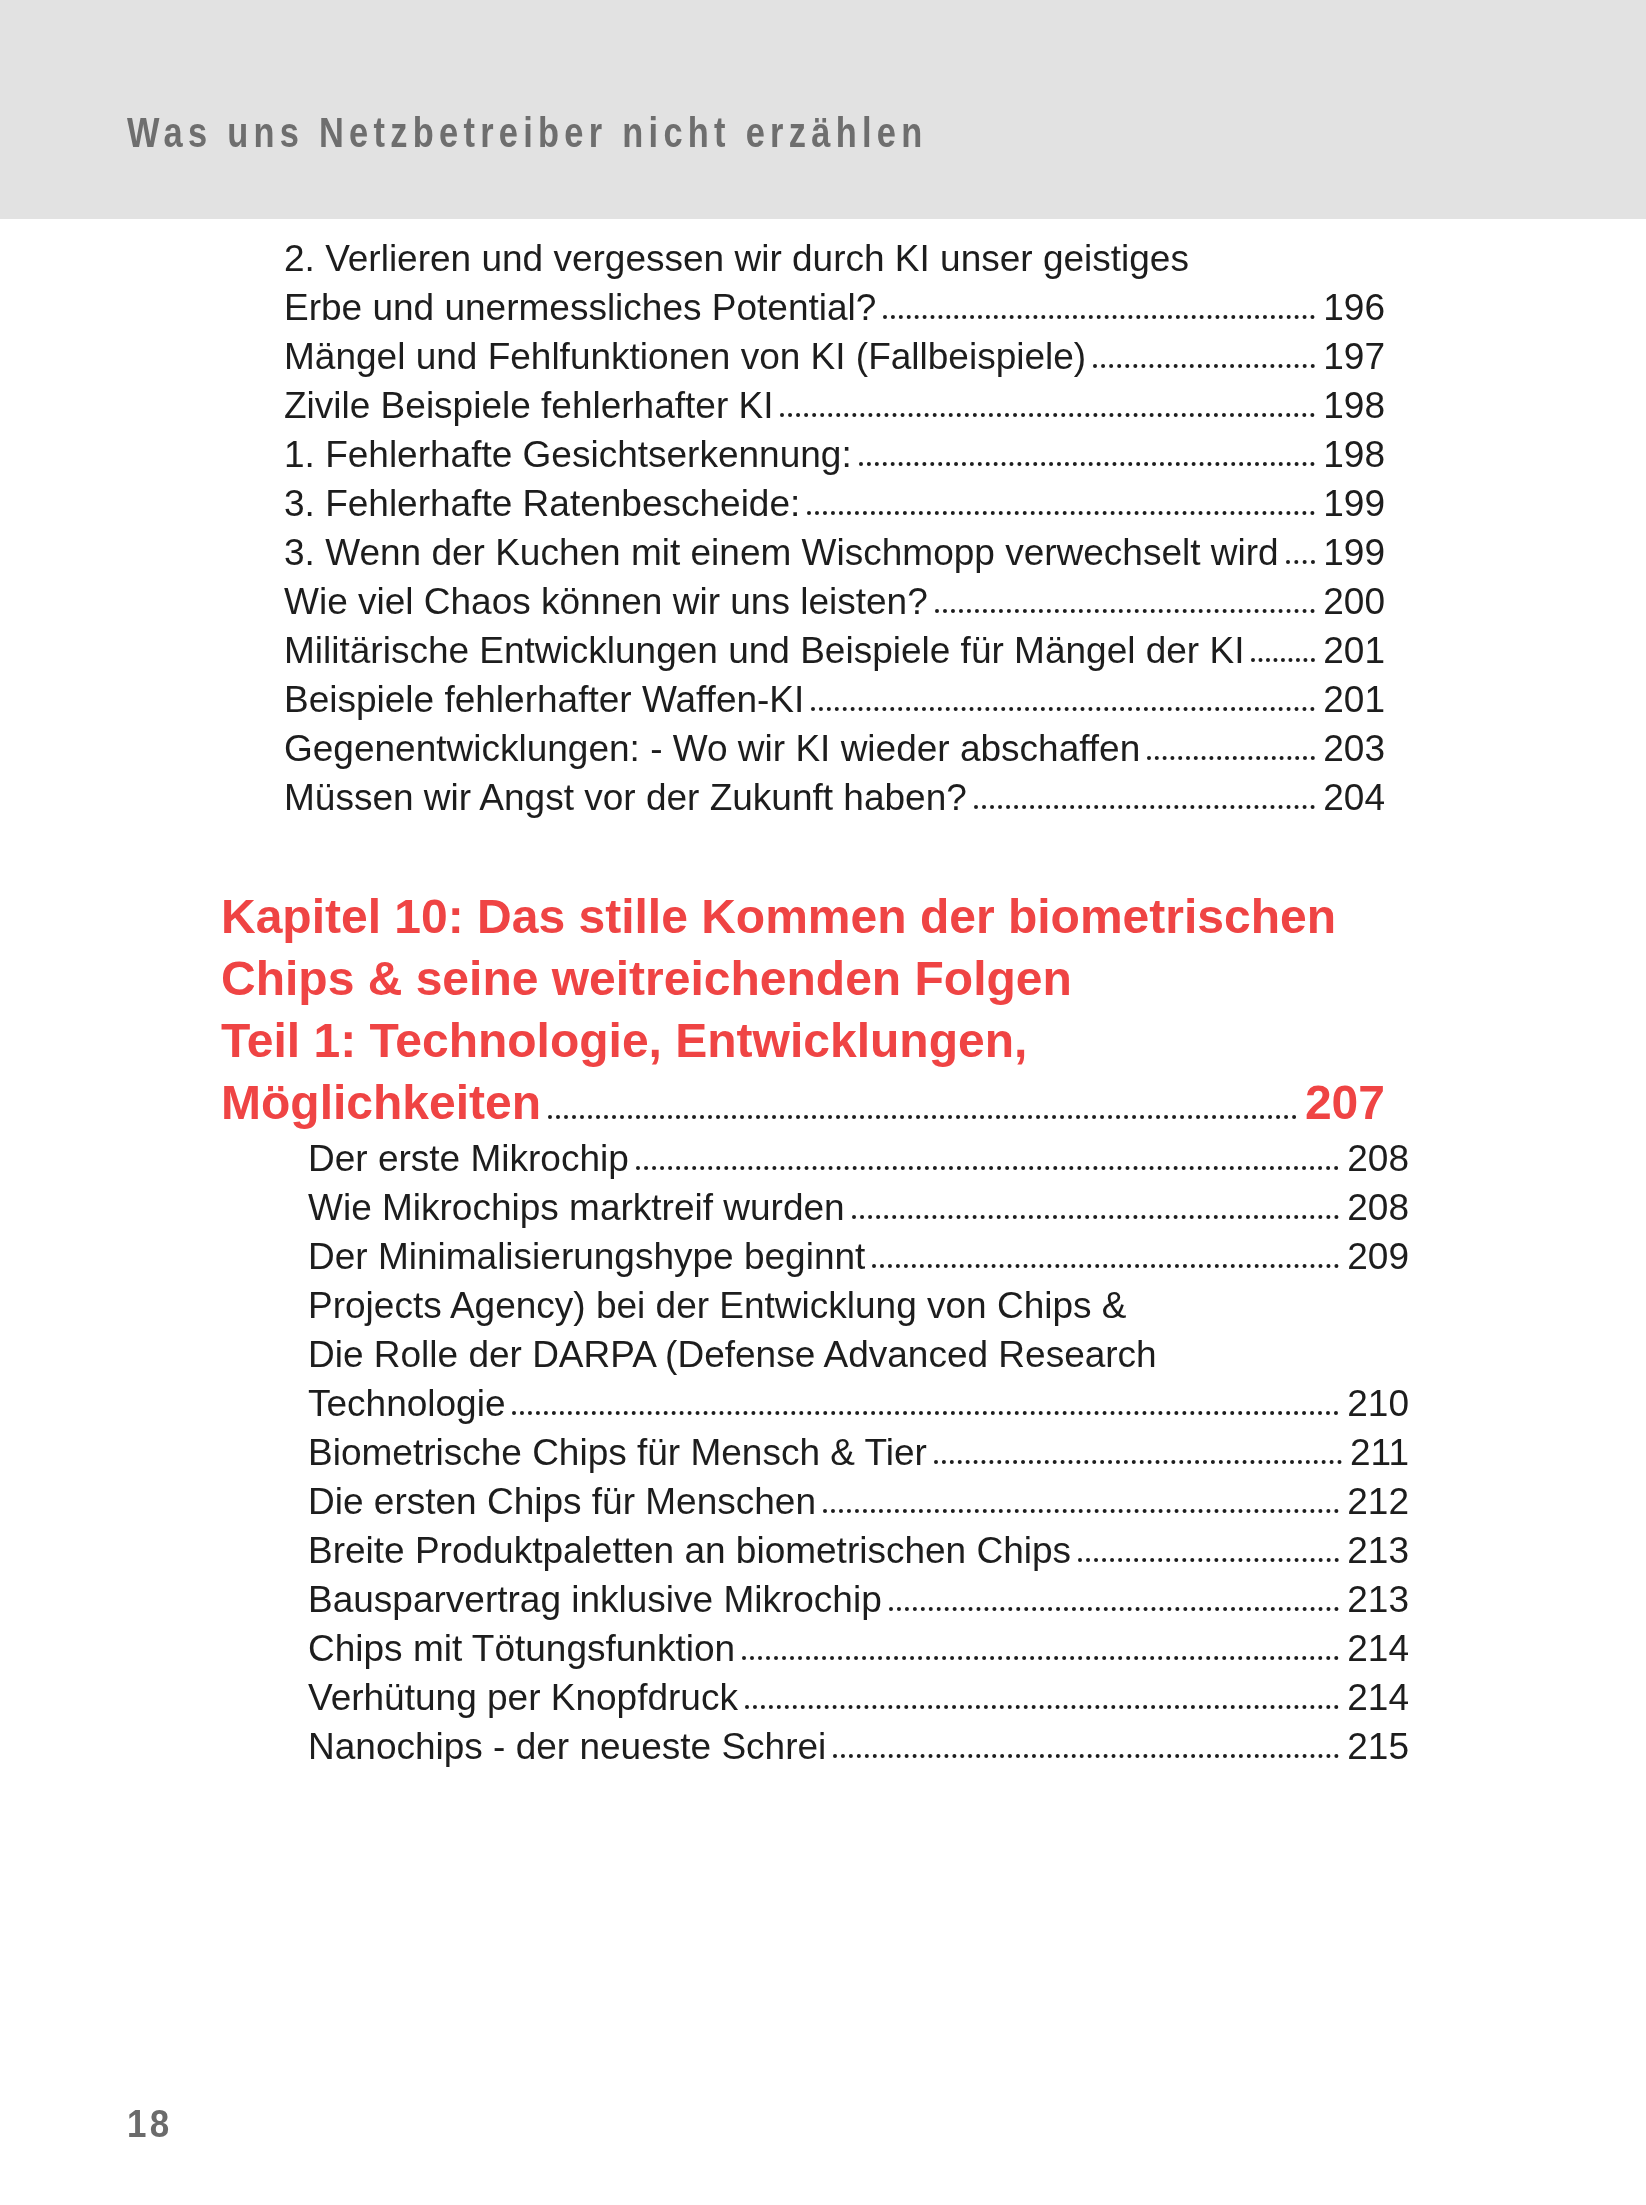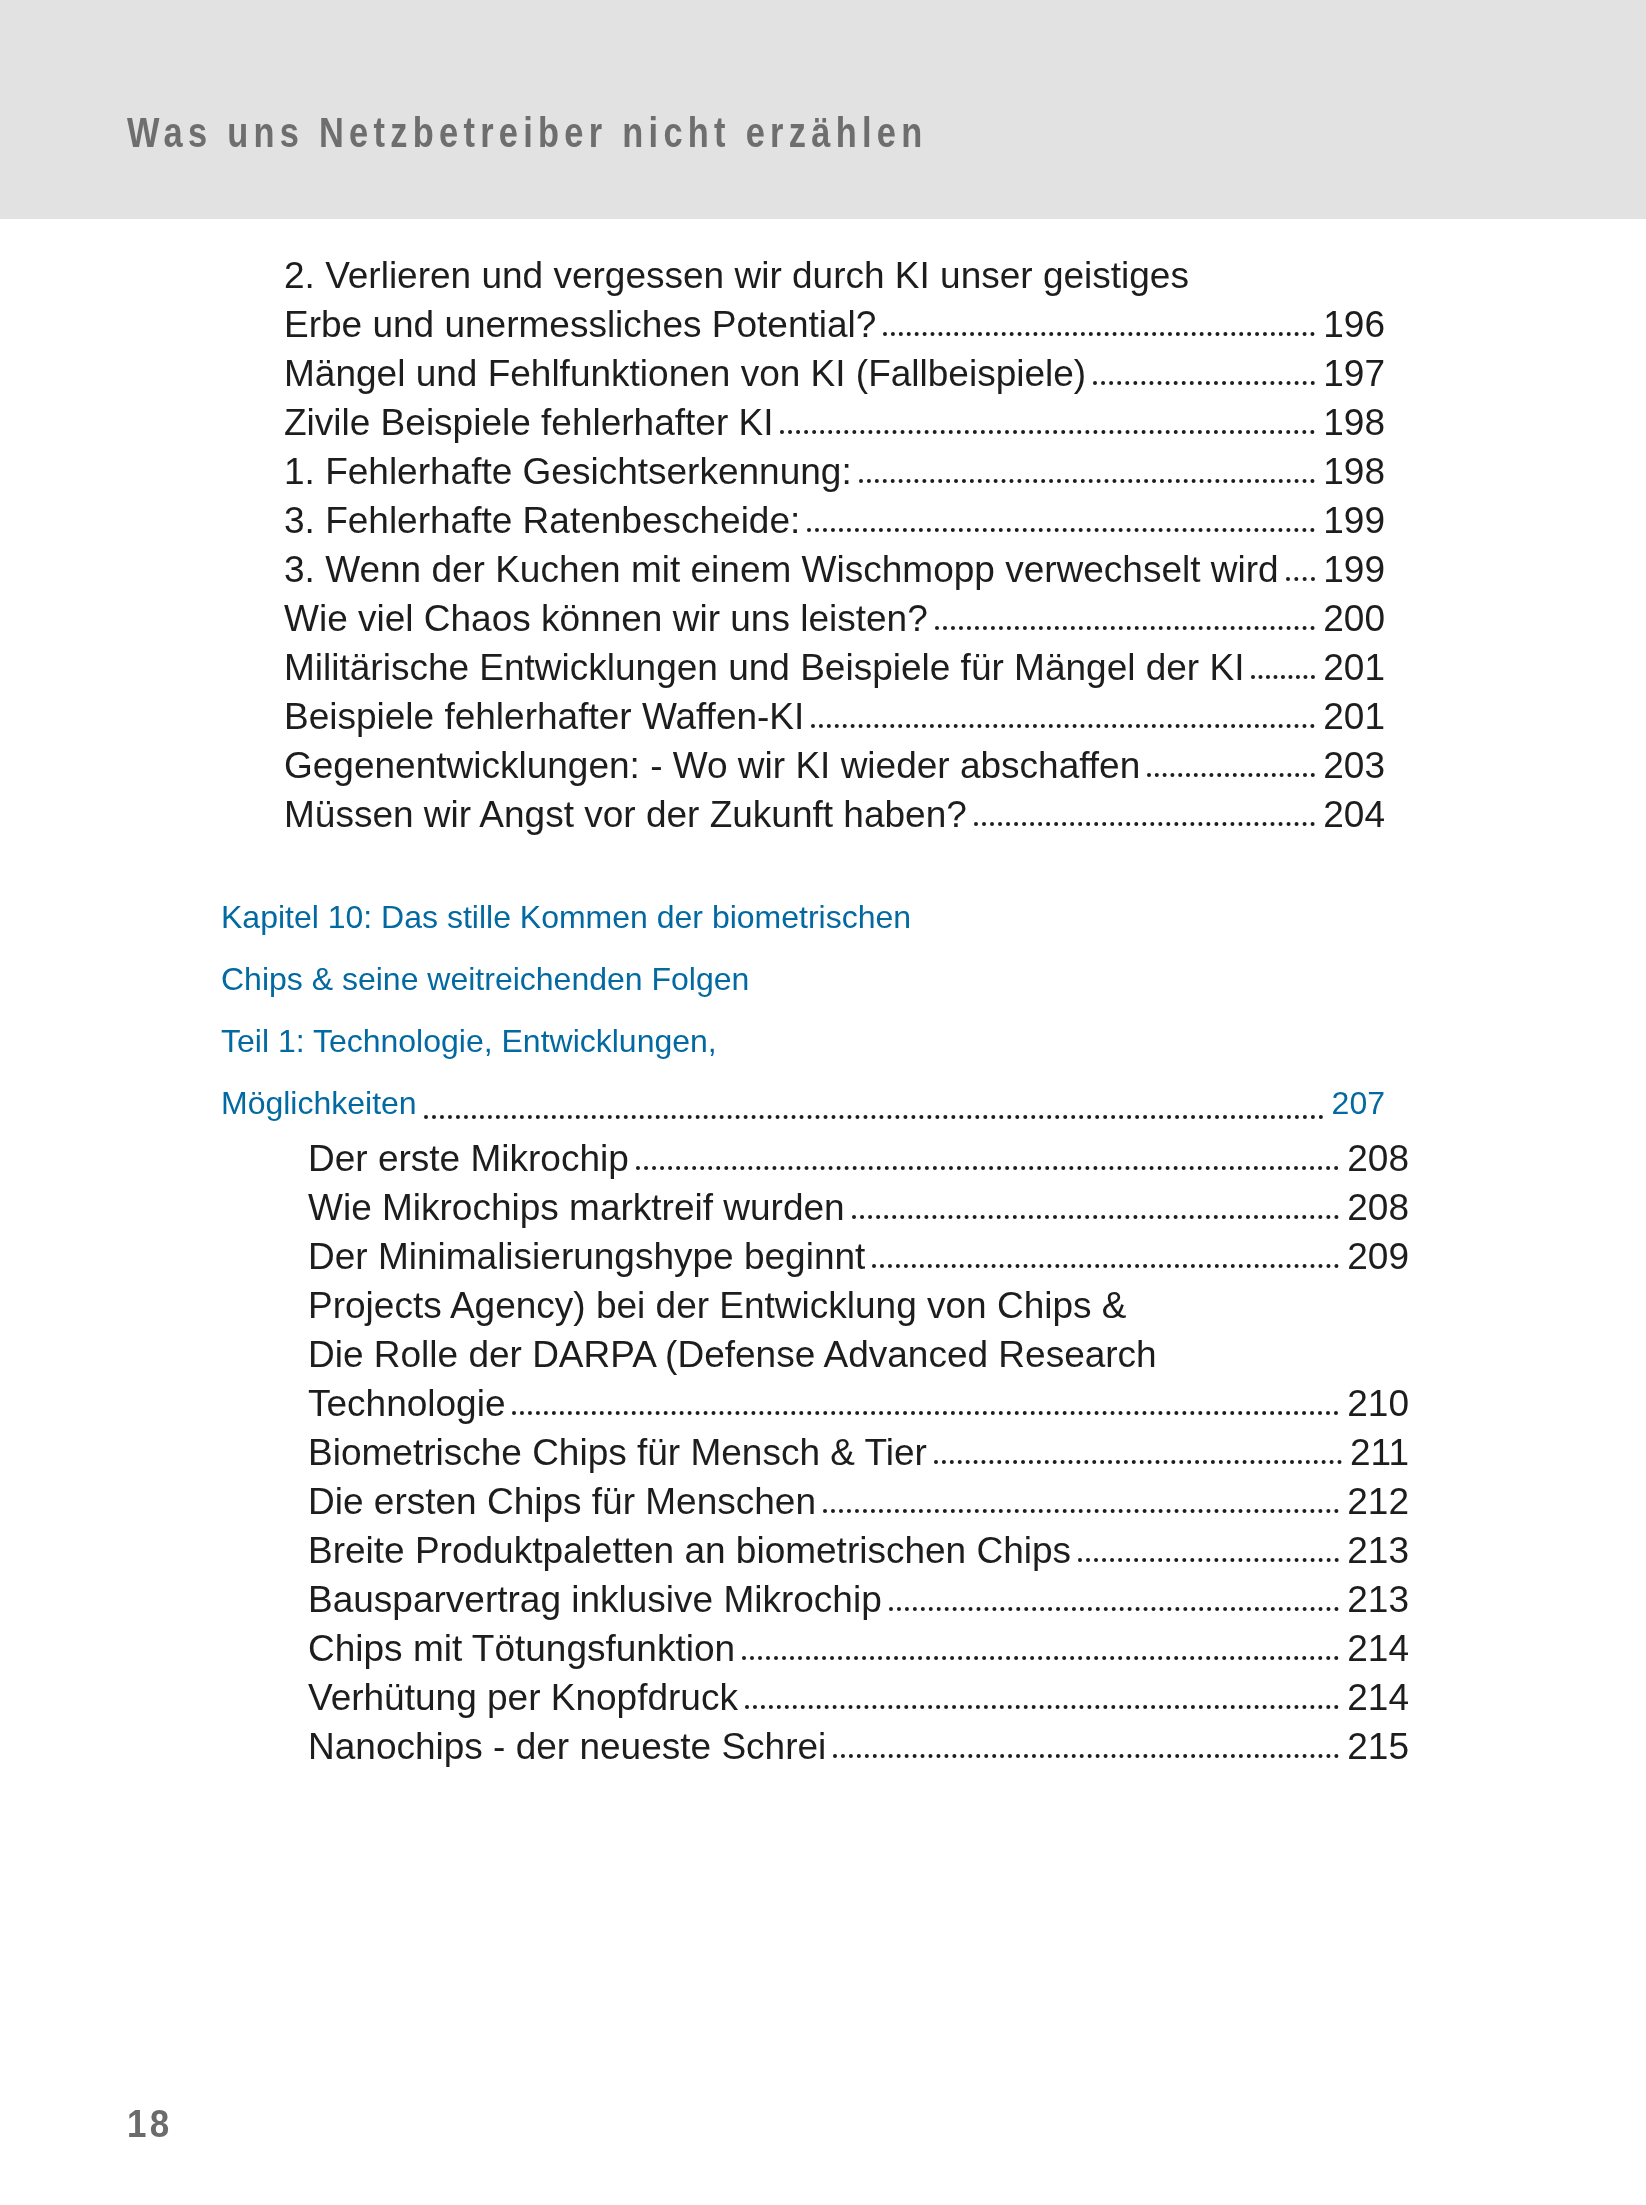--- a/index.html
+++ b/index.html
@@ -7,32 +7,32 @@
     position:relative;width:1646px;height:2292px;background:#ffffff;
     font-family:"Liberation Sans",sans-serif;color:#1d1d1d;overflow:hidden;
   }
   .band{position:absolute;left:0;top:0;width:1646px;height:219px;background:#e2e2e2;}
   .header-title{
     position:absolute;left:127px;top:108px;font-size:43px;font-weight:700;
     color:#6e6e6e;letter-spacing:6.6px;white-space:nowrap;
     transform:scaleX(0.80);transform-origin:left top;
   }
   .toc{position:absolute;left:284px;width:1101px;font-size:37px;line-height:49px;}
-  .toc1{top:251px;}
+  .toc1{top:234px;}
   .toc2{top:1134px;margin-left:24px;}
   .row{display:flex;height:49px;white-space:nowrap;}
   .t{flex:0 1 auto;overflow:hidden;}
   .dots{
     flex:1 1 0;min-width:0;align-self:flex-end;
     border-bottom:4px dotted #1d1d1d;margin:0 8px 13.2px 7px;
   }
   .p{flex:0 0 auto;text-align:left;}
   .heading{
     position:absolute;left:221px;width:1164px;top:886px;
-    font-size:32px;font-weight:400;line-height:62px;color:#0369a1;
+    font-size:48px;font-weight:700;line-height:62px;color:#ef4444;
   }
   .heading .row{height:62px;}
   .heading .dots{margin-bottom:15px;}
   .footer-num{
     position:absolute;left:127px;top:2103px;font-size:38px;font-weight:700;
     color:#6b6b6b;letter-spacing:3.5px;transform:scaleX(0.92);transform-origin:left top;
   }
 </style>
 </head>
 <body>

